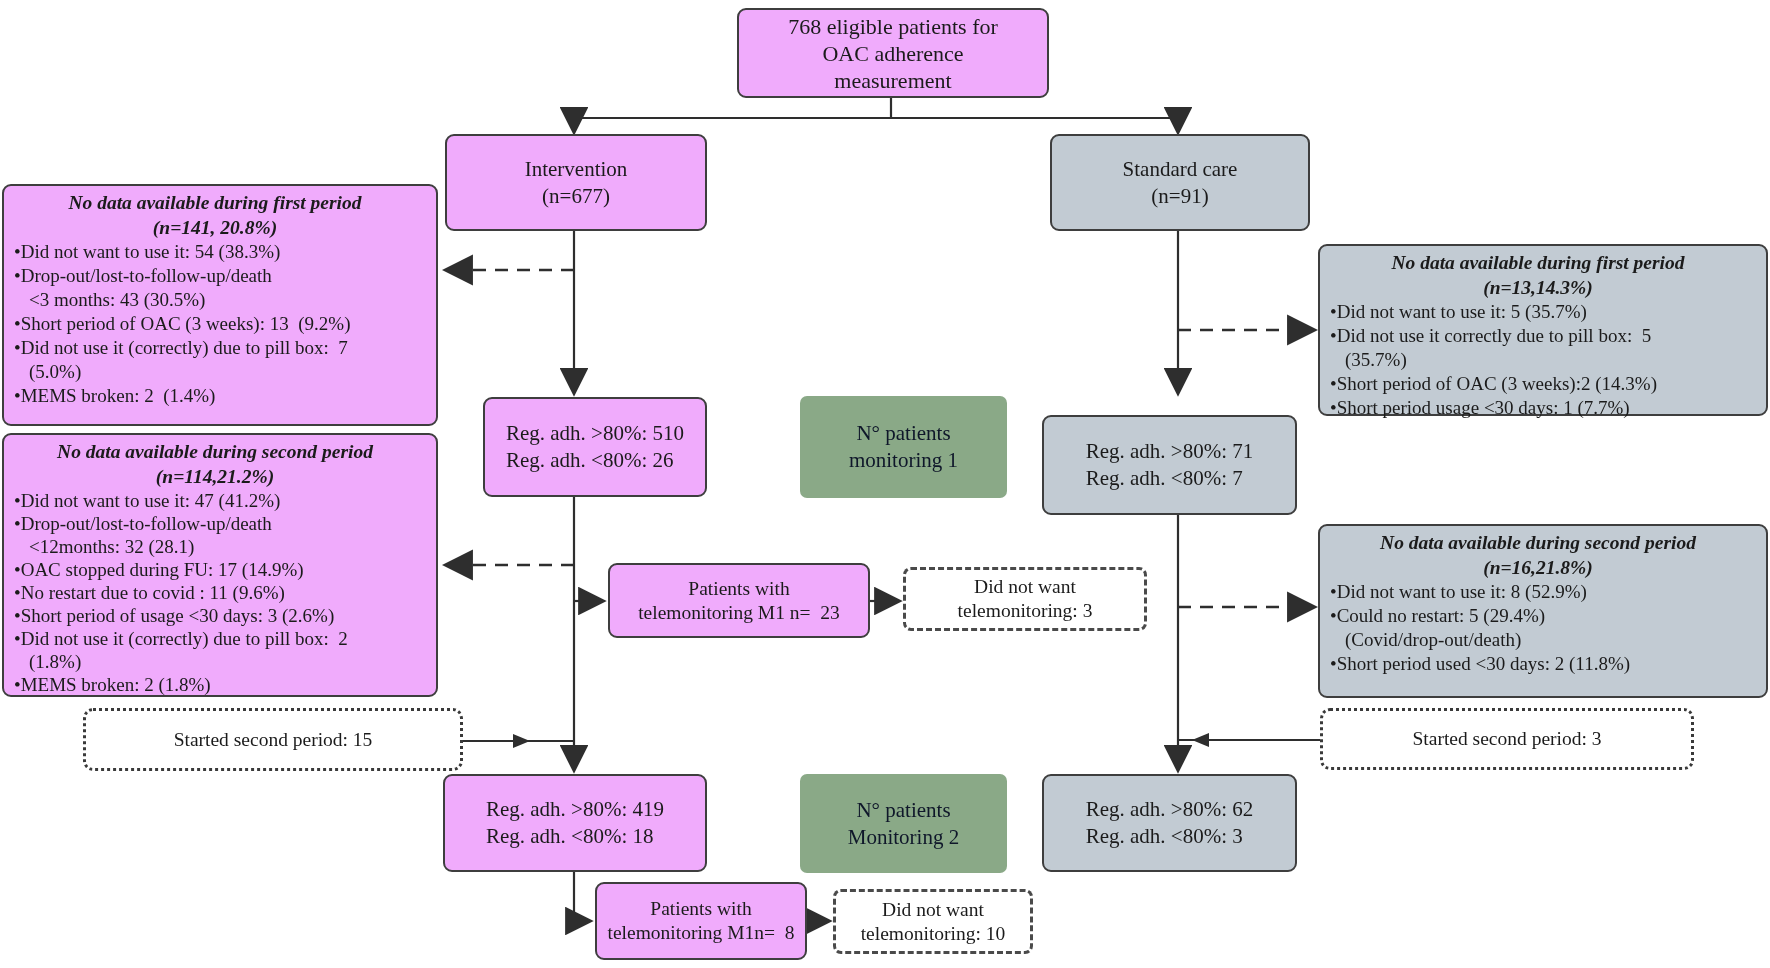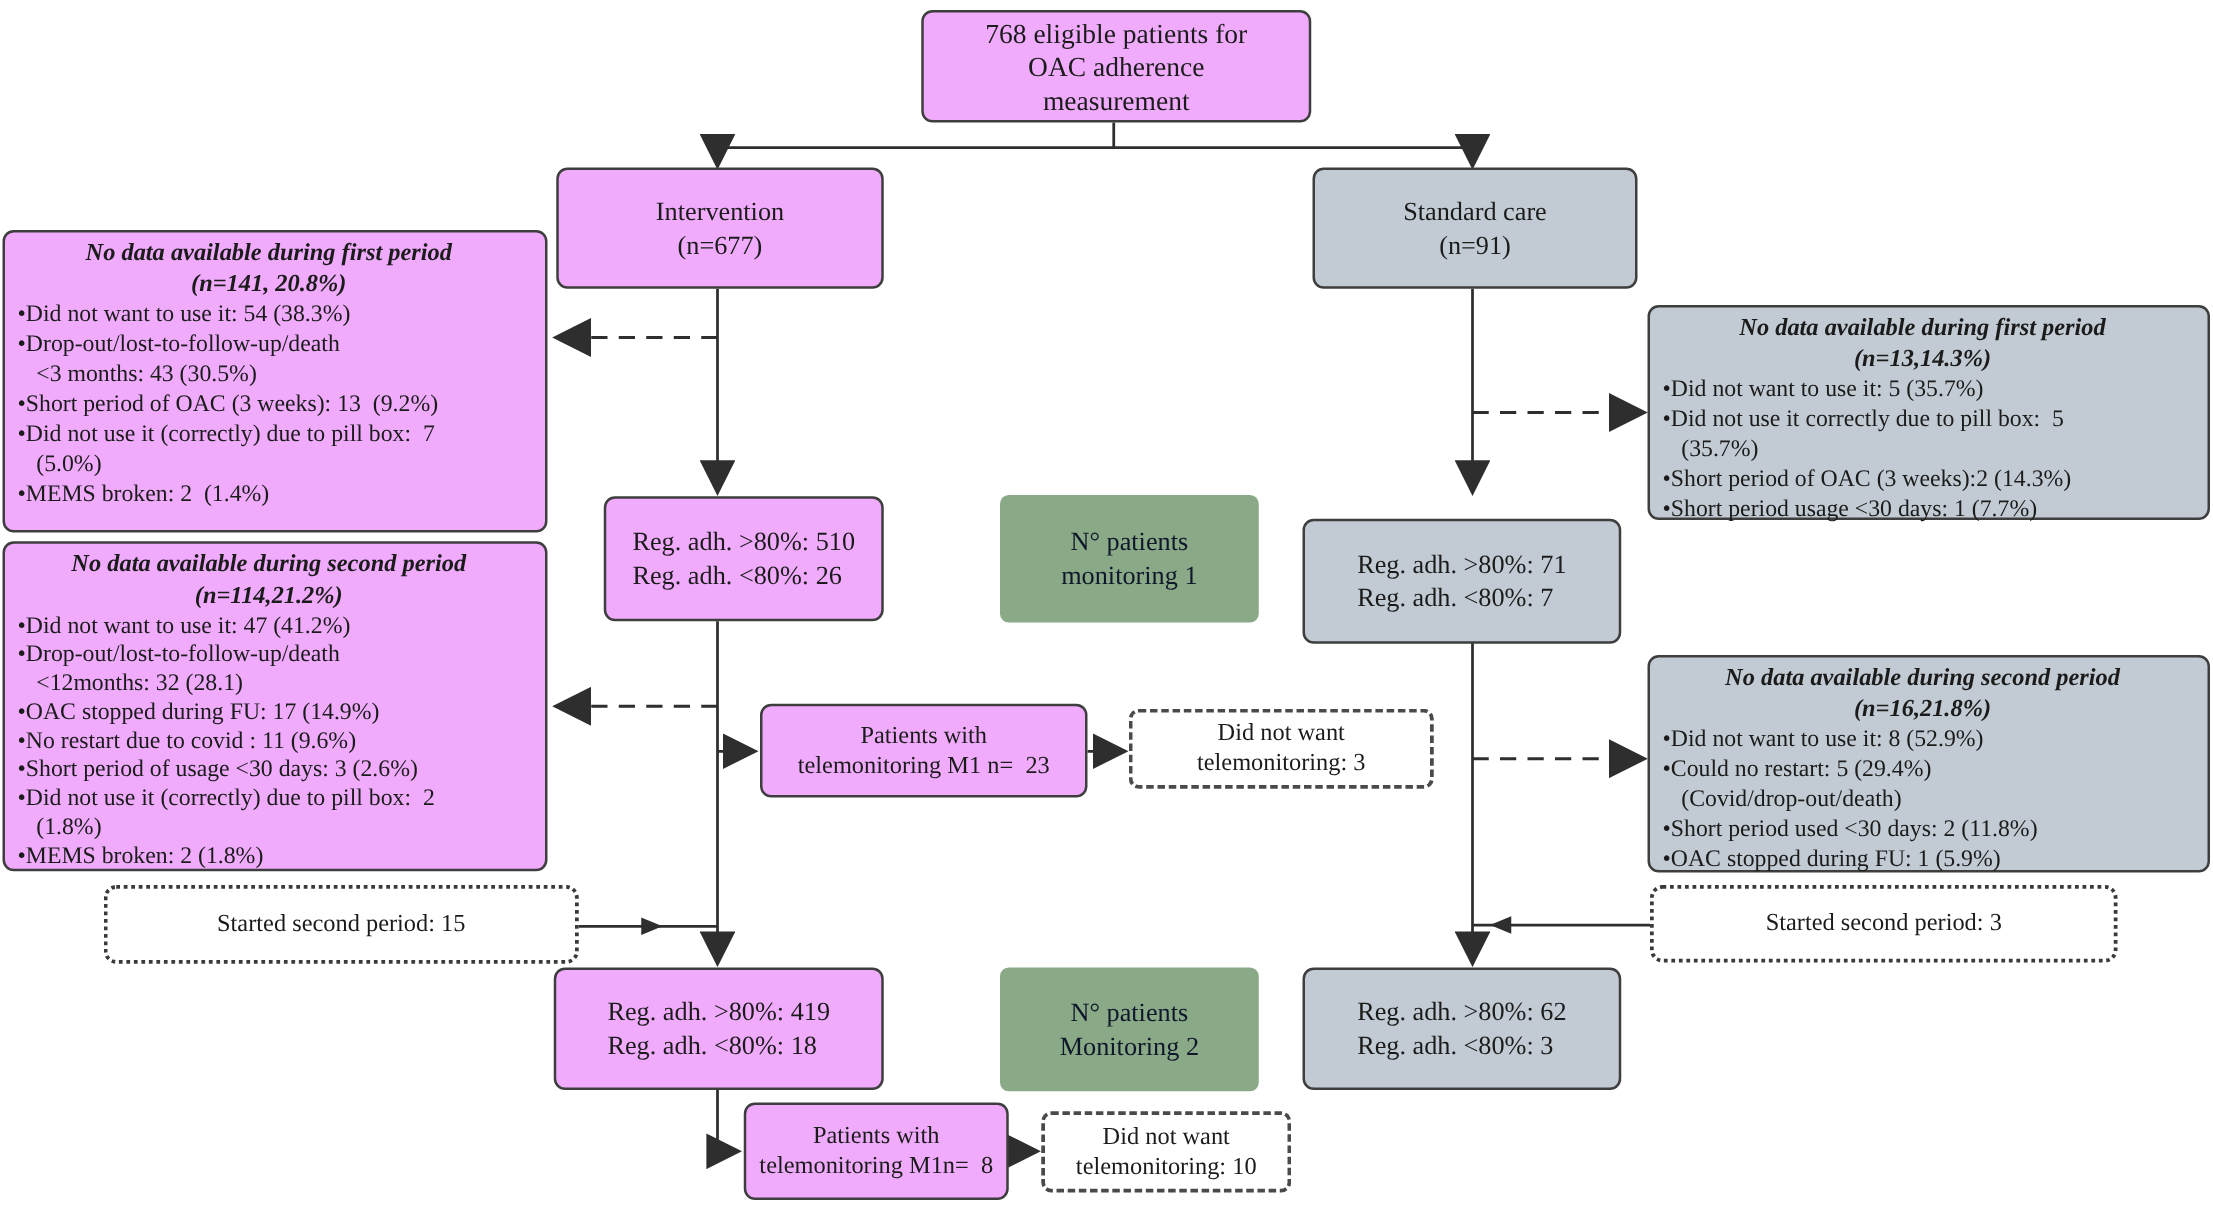--- a/index.html
+++ b/index.html
@@ -140,21 +140,20 @@
   <div class="box detail gray" style="left:1318px;top:524px;width:450px;height:174px;">
     <div class="dtitle">
       <span class="line pre">No data available during second period</span>
       <span class="line pre">(n=16,21.8%)</span>
     </div>
     <ul>
       <li>Did not want to use it: 8 (52.9%)</li>
       <li>Could no restart: 5 (29.4%)
 (Covid/drop-out/death)</li>
       <li>Short period used &lt;30 days: 2 (11.8%)</li>
-      <li>OAC stopped during FU: 1 (5.9%)</li>
     </ul>
   </div>
 
   <div class="box dottedbox t19" style="left:83px;top:708px;width:380px;height:63px;">
     <span class="pre">Started second period: 15</span>
   </div>
   <div class="box dottedbox t19" style="left:1320px;top:708px;width:374px;height:62px;">
     <span class="pre">Started second period: 3</span>
   </div>
 

